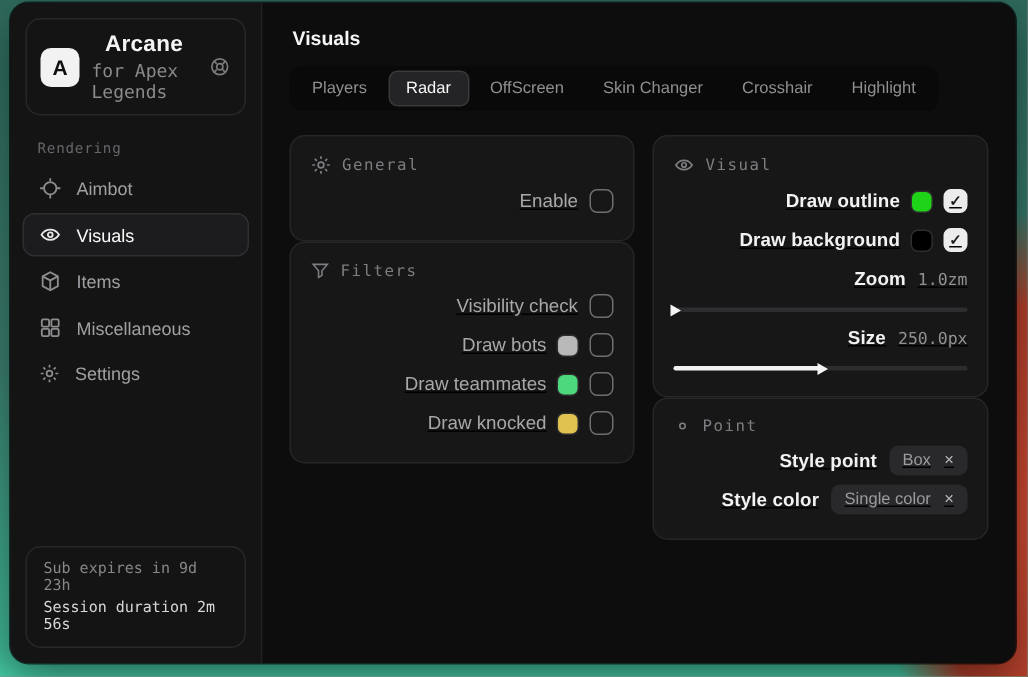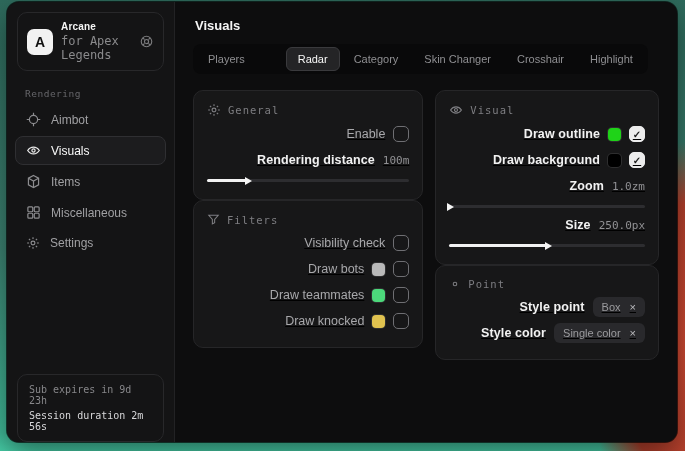--- a/index.html
+++ b/index.html
@@ -25,54 +25,54 @@
   .brand {
     margin:10px 10px 4px; border:1px solid #28282a; border-radius:10px;
     padding:8px 9px; display:flex; align-items:center; gap:8px;
   }
   .logo {
     width:26px; height:26px; border-radius:7px; background:#f2f2f2;
     color:#111; font-weight:700; font-size:14px;
     display:flex; align-items:center; justify-content:center; flex:0 0 26px;
   }
   .brand-text { flex:1; min-width:0; }
-  .brand-title { color:#f5f5f5; font-size:10px; font-weight:700; letter-spacing:.2px; }
+  .brand-title { color:#f5f5f5; font-size:15px; font-weight:700; letter-spacing:.2px;text-align:center; }
   .brand-sub { color:#8a8a8c; font-size:12px; margin-top:2px; font-family:"DejaVu Sans Mono", monospace; }
   .brand-icon { color:#7b7b7d; display:flex; }
   .cat-label {
     margin:13px 18px 5px; color:#66666a; font-size:9.5px;
     font-family:"DejaVu Sans Mono", monospace; letter-spacing:.5px;
   }
   .nav { display:flex; flex-direction:column; }
   .nav-item {
     margin:1px 8px; padding:6px 10px; border-radius:8px; border:1px solid transparent;
     display:flex; align-items:center; gap:10px; color:#a0a0a3; font-size:12px; cursor:default;
   }
   .nav-item .icon { color:#8d8d90; }
   .nav-item.selected { background:#1c1c1e; border-color:#2f2f32; color:#fafafa; }
   .nav-item.selected .icon { color:#e8e8e8; }
   .side-footer {
-    margin:auto 10px 0; border:1px solid #28282a; border-radius:10px;
+    margin:auto 10px 10px; border:1px solid #28282a; border-radius:10px;
     padding:9px 11px; display:flex; flex-direction:column; gap:4px;
     font-family:"DejaVu Sans Mono", monospace;
   }
   .side-footer .l1 { color:#87878a; font-size:10px; }
   .side-footer .l2 { color:#d8d8da; font-size:10px; }
   
   .main { flex:1; background:#0d0d0e; display:flex; flex-direction:column; min-width:0; }
   .main-title { color:#f5f5f5; font-weight:700; font-size:13px; padding:16px 20px 11px; }
   .tabbar {
     margin:0 18px; align-self:flex-start; display:inline-flex; align-items:center;
     background:#09090a; border-radius:8px; padding:3px; gap:2px;
   }
   .tab {
     padding:5px 11px; font-size:11px; color:#8f8f92; border-radius:6px;
     border:1px solid transparent; cursor:default; white-space:nowrap;
   }
-  .tab.selected { background:#242426; border-color:#3a3a3d; color:#f7f7f7;margin-left:27px; }
+  .tab.selected { background:#242426; border-color:#3a3a3d; color:#f7f7f7; }
   .content { padding:16px 18px; display:grid; grid-template-columns:1.03fr 1fr; gap:12px; align-items:start; }
   .col { display:flex; flex-direction:column; min-width:0; }
   .card { background:#171718; border:1px solid #262628; border-radius:10px; padding:10px 13px 13px; }
   .card-head {
     display:flex; align-items:center; gap:7px; color:#7e7e82;
     font-family:"DejaVu Sans Mono", monospace; font-size:10.5px; letter-spacing:1px;
     padding:2px 0 4px;
   }
   .card-head .icon { color:#7e7e82; }
   .row { display:flex; align-items:center; justify-content:flex-end; min-height:26px; gap:8px;text-decoration:underline; }
@@ -180,21 +180,21 @@
       <div class="l1">Sub expires in 9d 23h</div>
       <div class="l2">Session duration 2m 56s</div>
     </div>
   </div>
 
   <div class="main">
     <div class="main-title">Visuals</div>
     <div class="tabbar" id="tabbar">
         <div class="tab">Players</div>
         <div class="tab selected">Radar</div>
-        <div class="tab">Category</div>
+        <div class="tab">OffScreen</div>
         <div class="tab">Skin Changer</div>
         <div class="tab">Crosshair</div>
         <div class="tab">Highlight</div>
       </div>
 
     <div class="content">
       <div class="col">
         <div class="card">
           <div class="card-head">
             <span class="icon">
@@ -205,30 +205,20 @@
               </span>
             <span>General</span>
           </div>
           <div class="rows">
               <div class="row">
                 <span class="lbl">Enable</span>
                 <div class="controls">
                   <span class="checkbox"></span>
                 </div>
               </div>
-              <div class="slider-block">
-                <div class="row">
-                  <span class="lbl strong">Rendering distance</span>
-                  <span class="value">100m</span>
-                </div>
-                <div class="track">
-                  <div class="fill" style="width: 20%;"></div>
-                  <span class="thumb" style="left: calc(20% - 2px);"></span>
-                </div>
-              </div>
             </div>
         </div>
         <div class="card">
           <div class="card-head">
             <span class="icon">
                 <svg width="13" height="13" viewBox="0 0 16 16" fill="none" stroke="currentColor" stroke-width="1.3">
                   <path d="M2.2 2.8h11.6L9.4 8v3.8l-2.8 1.6V8z"></path>
                 </svg>
               </span>
             <span>Filters</span>

